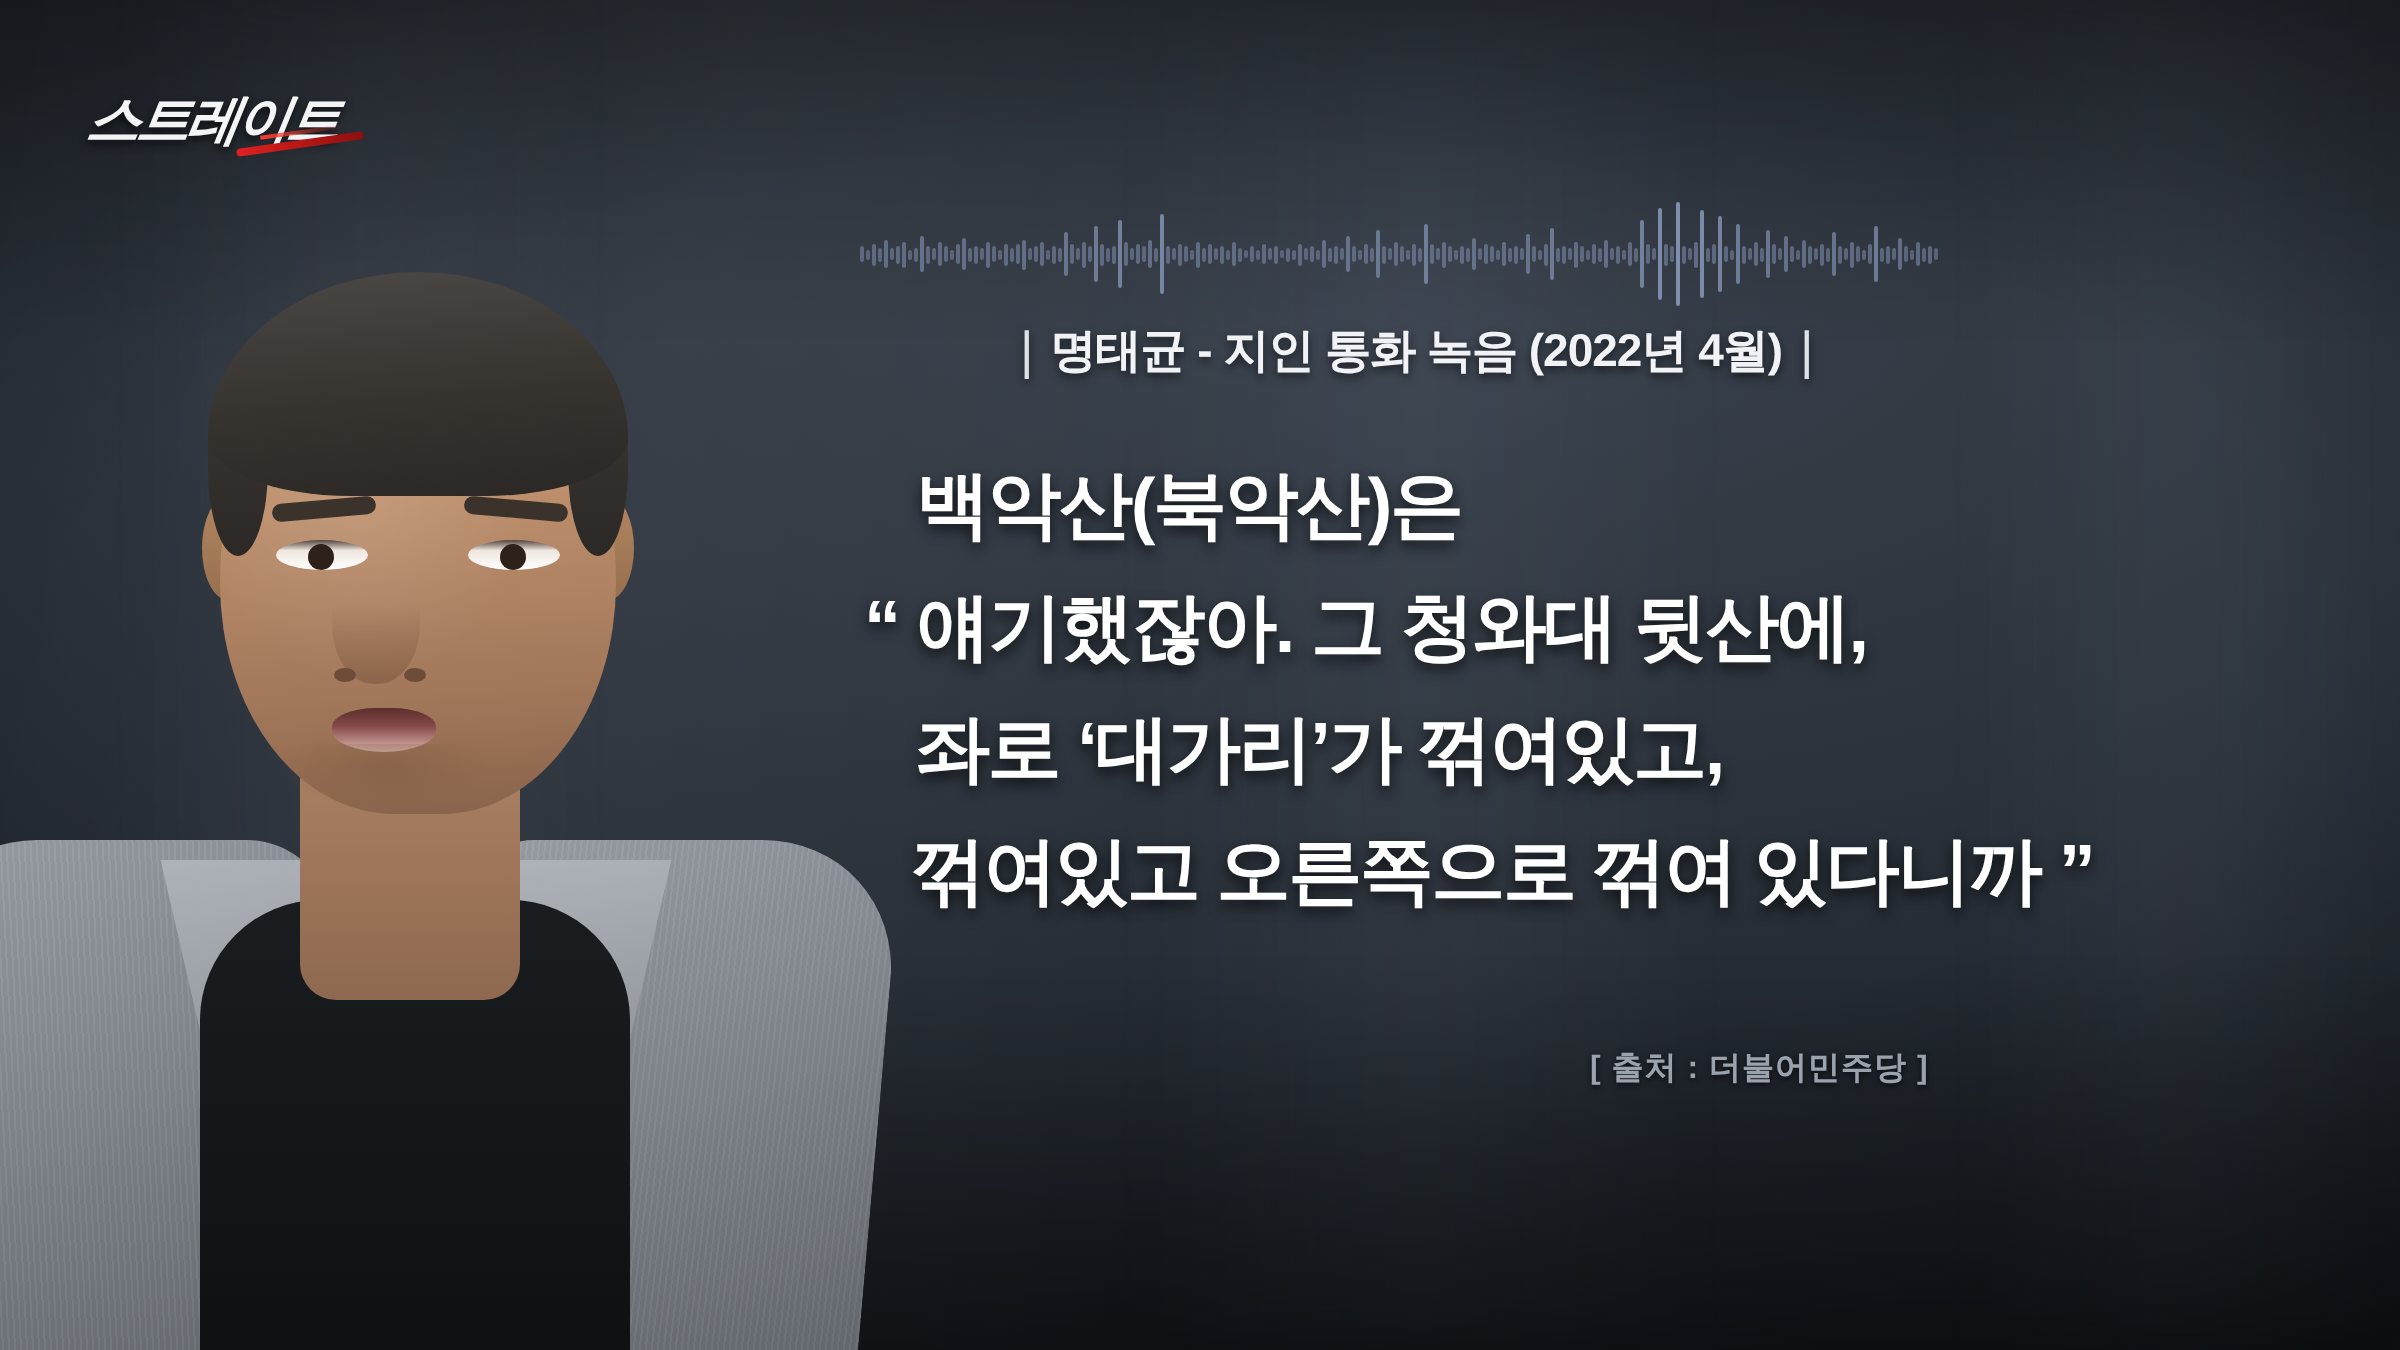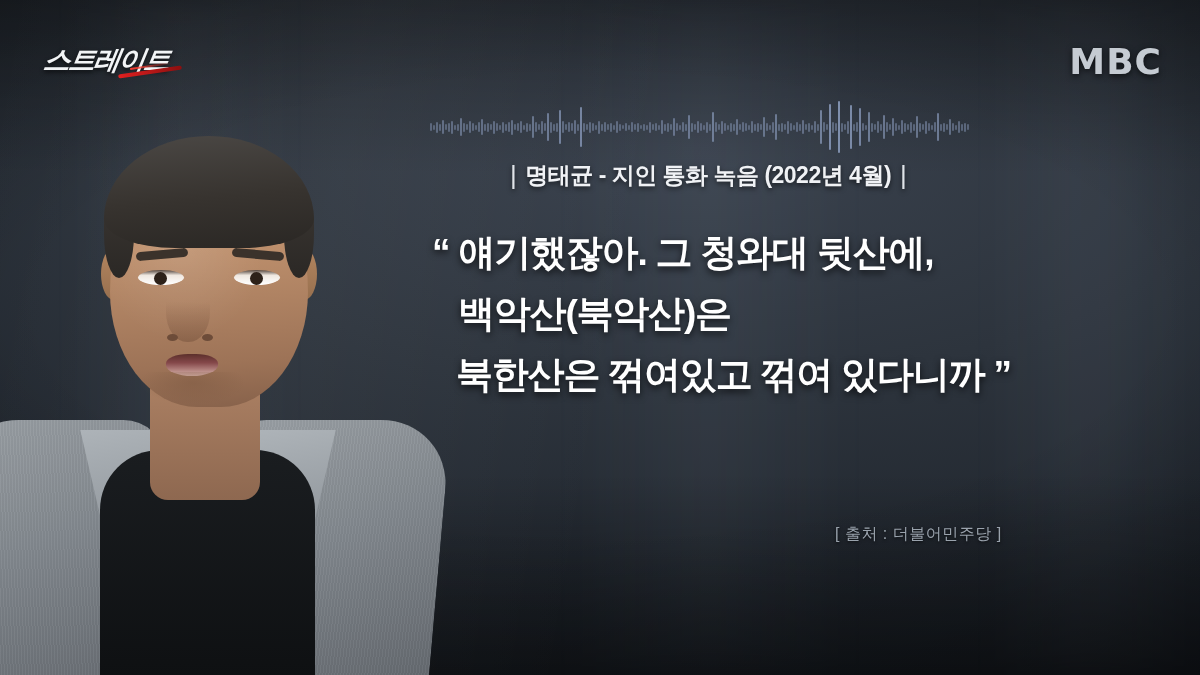--- a/index.html
+++ b/index.html
@@ -225,26 +225,27 @@
     letter-spacing:-1.2px;
     line-height:61px;
     white-space:nowrap;
     text-shadow:0 3px 7px rgba(0,0,0,0.72);
   }
   #quote .line.l2, #quote .line.l3, #quote .line.l4 { padding-left:26px; }
   #quote .line.l4 { padding-left:24px; }
 
   
   #attribution {
-    position:absolute; left:835px; top:524px;
+    position:absolute; left:795px; top:524px;
     color:#9aa3ad;
     font-size:16px;
     letter-spacing:0.5px;
     white-space:nowrap;
     text-shadow:0 1px 3px rgba(0,0,0,0.7);
+    font-weight:bold;
   }
 
   
   #speaker-name {
     position:absolute; left:143px; top:527px;
     color:#ffffff;
     font-size:29px;
     font-weight:bold;
     letter-spacing:-0.8px;
     white-space:nowrap;
@@ -293,21 +294,20 @@
     <div class="chin-shade"></div>
   </div>
 
   <div id="logo">
     <div class="word">스트레이트</div>
     <div class="swoosh"></div>
     <div class="swoosh2"></div>
   </div>
 
 
-  <div id="mbc">MBC</div>
 
   <div id="waveform">
       <div class="bar" style="height: 8px; background: rgb(127, 143, 173); opacity: 0.54;"></div>
       <div class="bar" style="height: 5px; background: rgb(127, 143, 173); opacity: 0.51;"></div>
       <div class="bar" style="height: 11px; background: rgb(127, 143, 173); opacity: 0.57;"></div>
       <div class="bar" style="height: 7px; background: rgb(127, 143, 173); opacity: 0.53;"></div>
       <div class="bar" style="height: 14px; background: rgb(127, 143, 173); opacity: 0.61;"></div>
       <div class="bar" style="height: 6px; background: rgb(127, 143, 173); opacity: 0.52;"></div>
       <div class="bar" style="height: 9px; background: rgb(127, 143, 173); opacity: 0.55;"></div>
       <div class="bar" style="height: 13px; background: rgb(127, 143, 173); opacity: 0.59;"></div>
@@ -485,21 +485,22 @@
       <div class="bar" style="height: 6px; background: rgb(127, 143, 173); opacity: 0.52;"></div>
     </div>
 
   <div id="clip-caption">
     <span class="pipe">|</span>
     <span>명태균 - 지인 통화 녹음 (2022년 4월)</span>
     <span class="pipe">|</span>
   </div>
 
   <div id="quote">
+    <div class="line l2">백악산(북악산)은</div>
     <div class="line l1">“ 얘기했잖아. 그 청와대 뒷산에,</div>
-    <div class="line l2">백악산(북악산)은</div>
-    <div class="line l4">북한산은 꺾여있고 꺾여 있다니까 ”</div>
+    <div class="line l3">좌로 ‘대가리’가 꺾여있고,</div>
+    <div class="line l4">꺾여있고 오른쪽으로 꺾여 있다니까 ”</div>
   </div>
 
   <div id="attribution">[ 출처 : 더불어민주당 ]</div>
 
 
 </div>
 
 </body></html>

